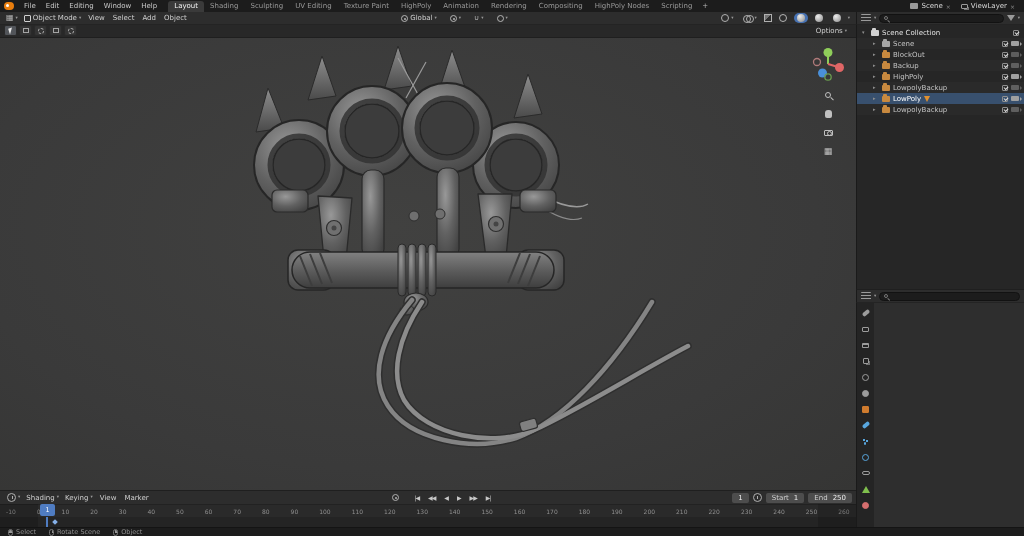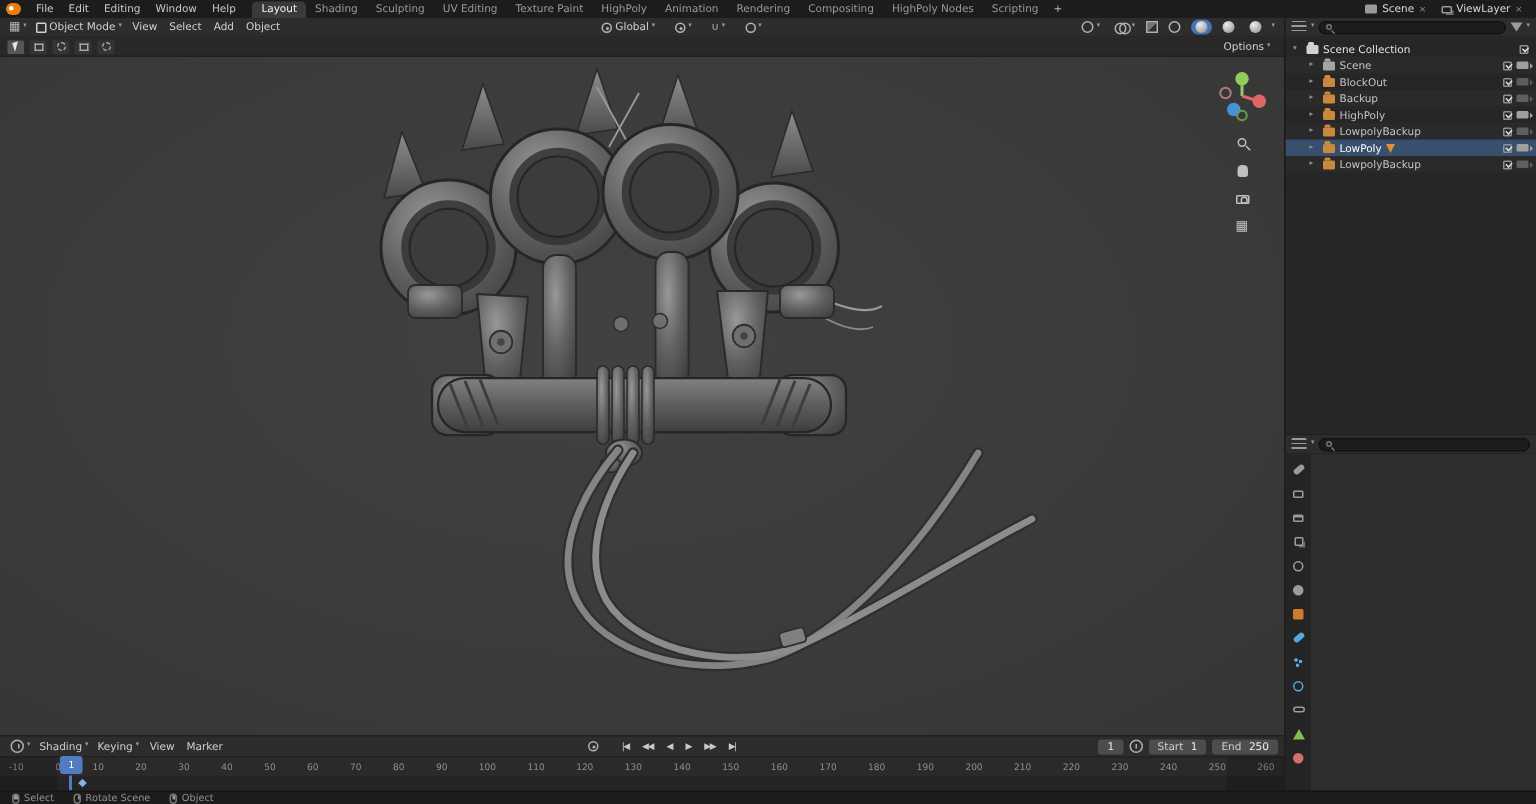--- a/index.html
+++ b/index.html
@@ -39,21 +39,21 @@
   .ov{width:9px;height:7px;position:relative}
   .ov::before,.ov::after{content:"";position:absolute;width:6px;height:6px;border:1px solid #b0b0b0;border-radius:50%}
   .ov::after{left:3px}
   .xray{width:8px;height:8px;border:1px solid #b0b0b0;background:linear-gradient(135deg,rgba(176,176,176,.55) 50%,transparent 50%)}
   .shade{display:flex;align-items:center;justify-content:center;padding:1px 3px;border-radius:8px}
   .shade.active{background:#4772b3}
   .sph{width:8px;height:8px;border-radius:50%;background:radial-gradient(circle at 35% 30%,#ececec,#8a8a8a)}
   .sph.wire{background:none;border:1px solid #b5b5b5}
 
   
-  .th{position:absolute;left:0;top:25px;width:856px;height:13px;background:#282828;border-bottom:1px solid #1f1f1f;display:flex;align-items:center;gap:2px;padding:0 4px;font-size:7px;color:#cfcfcf;z-index:5}
+  .th{position:absolute;left:0;top:25px;width:856px;height:13px;background:#282828;border-bottom:1px solid #1f1f1f;display:flex;gap:2px;padding:0 4px;font-size:7px;color:#cfcfcf;z-index:5}
   .ti{width:13px;height:11px;background:#343434;border:1px solid #2a2a2a;border-radius:2px;display:flex;align-items:center;justify-content:center;flex:none}
   .ti.active{background:#52555a}
   .cursor{width:0;height:0;border-top:6px solid #e8e8e8;border-right:4px solid transparent;transform:rotate(-18deg)}
   .dashbox{width:6px;height:5px;border:1px dashed #a5a5a5}
   .dashcirc{width:6px;height:6px;border:1px dashed #a5a5a5;border-radius:50%}
   .thspacer{flex:1}
   .opt{display:flex;align-items:center;gap:2px;padding:0 5px}
 
   
   .vp{position:absolute;left:0;top:38px;width:856px;height:452px;background:radial-gradient(ellipse at 46% 42%,#414140 0%,#3a3a3a 65%,#353534 100%);overflow:hidden}

